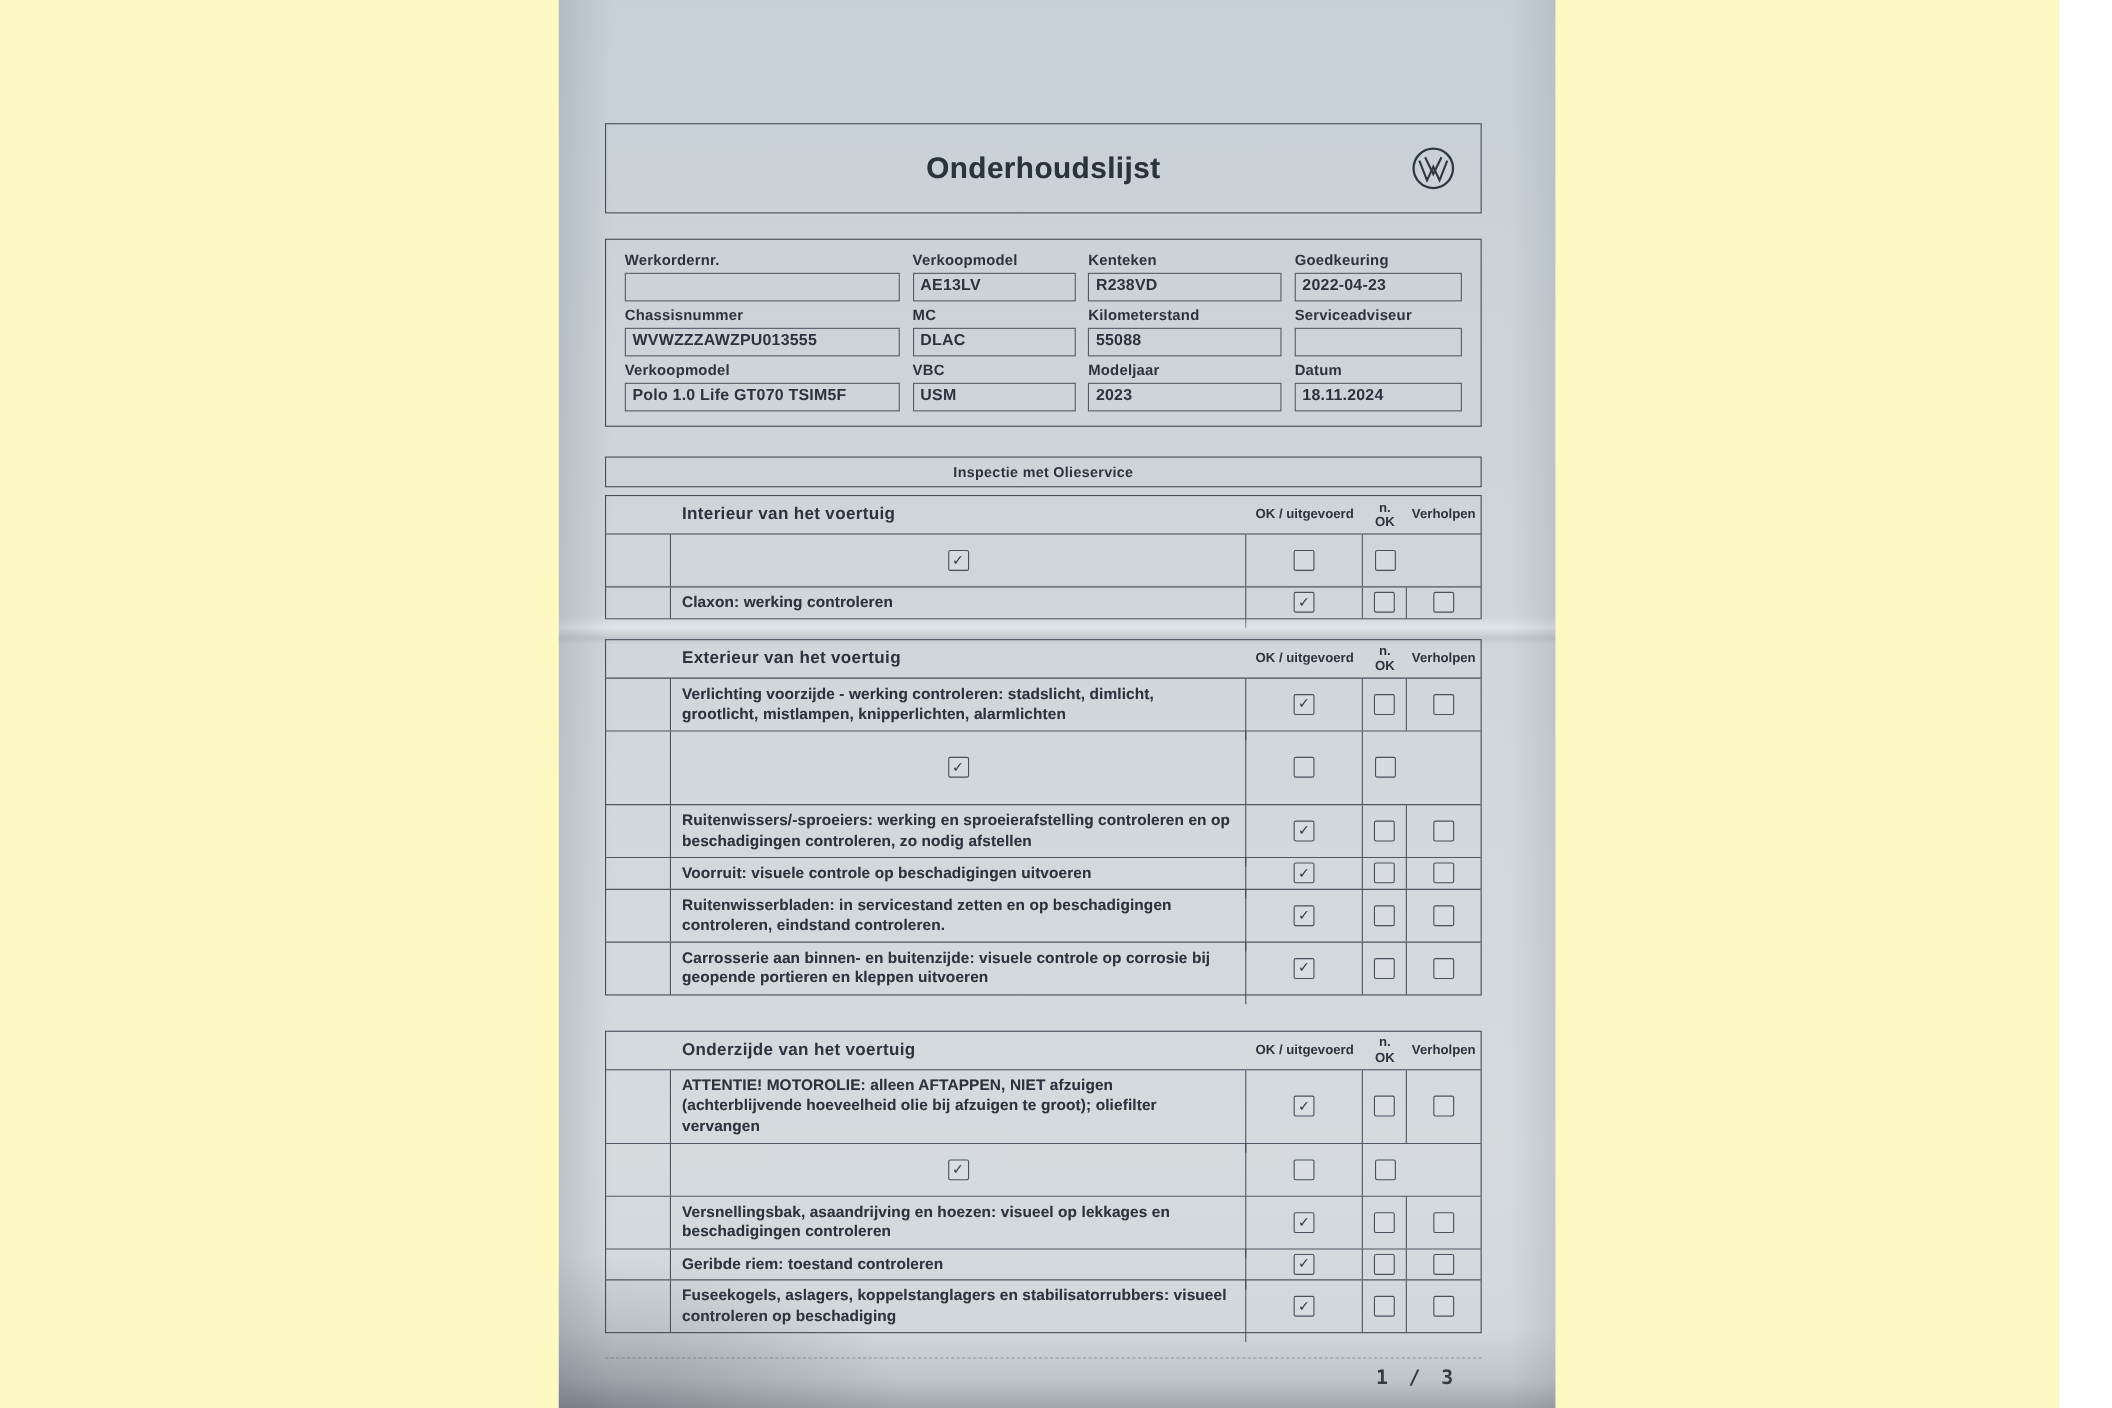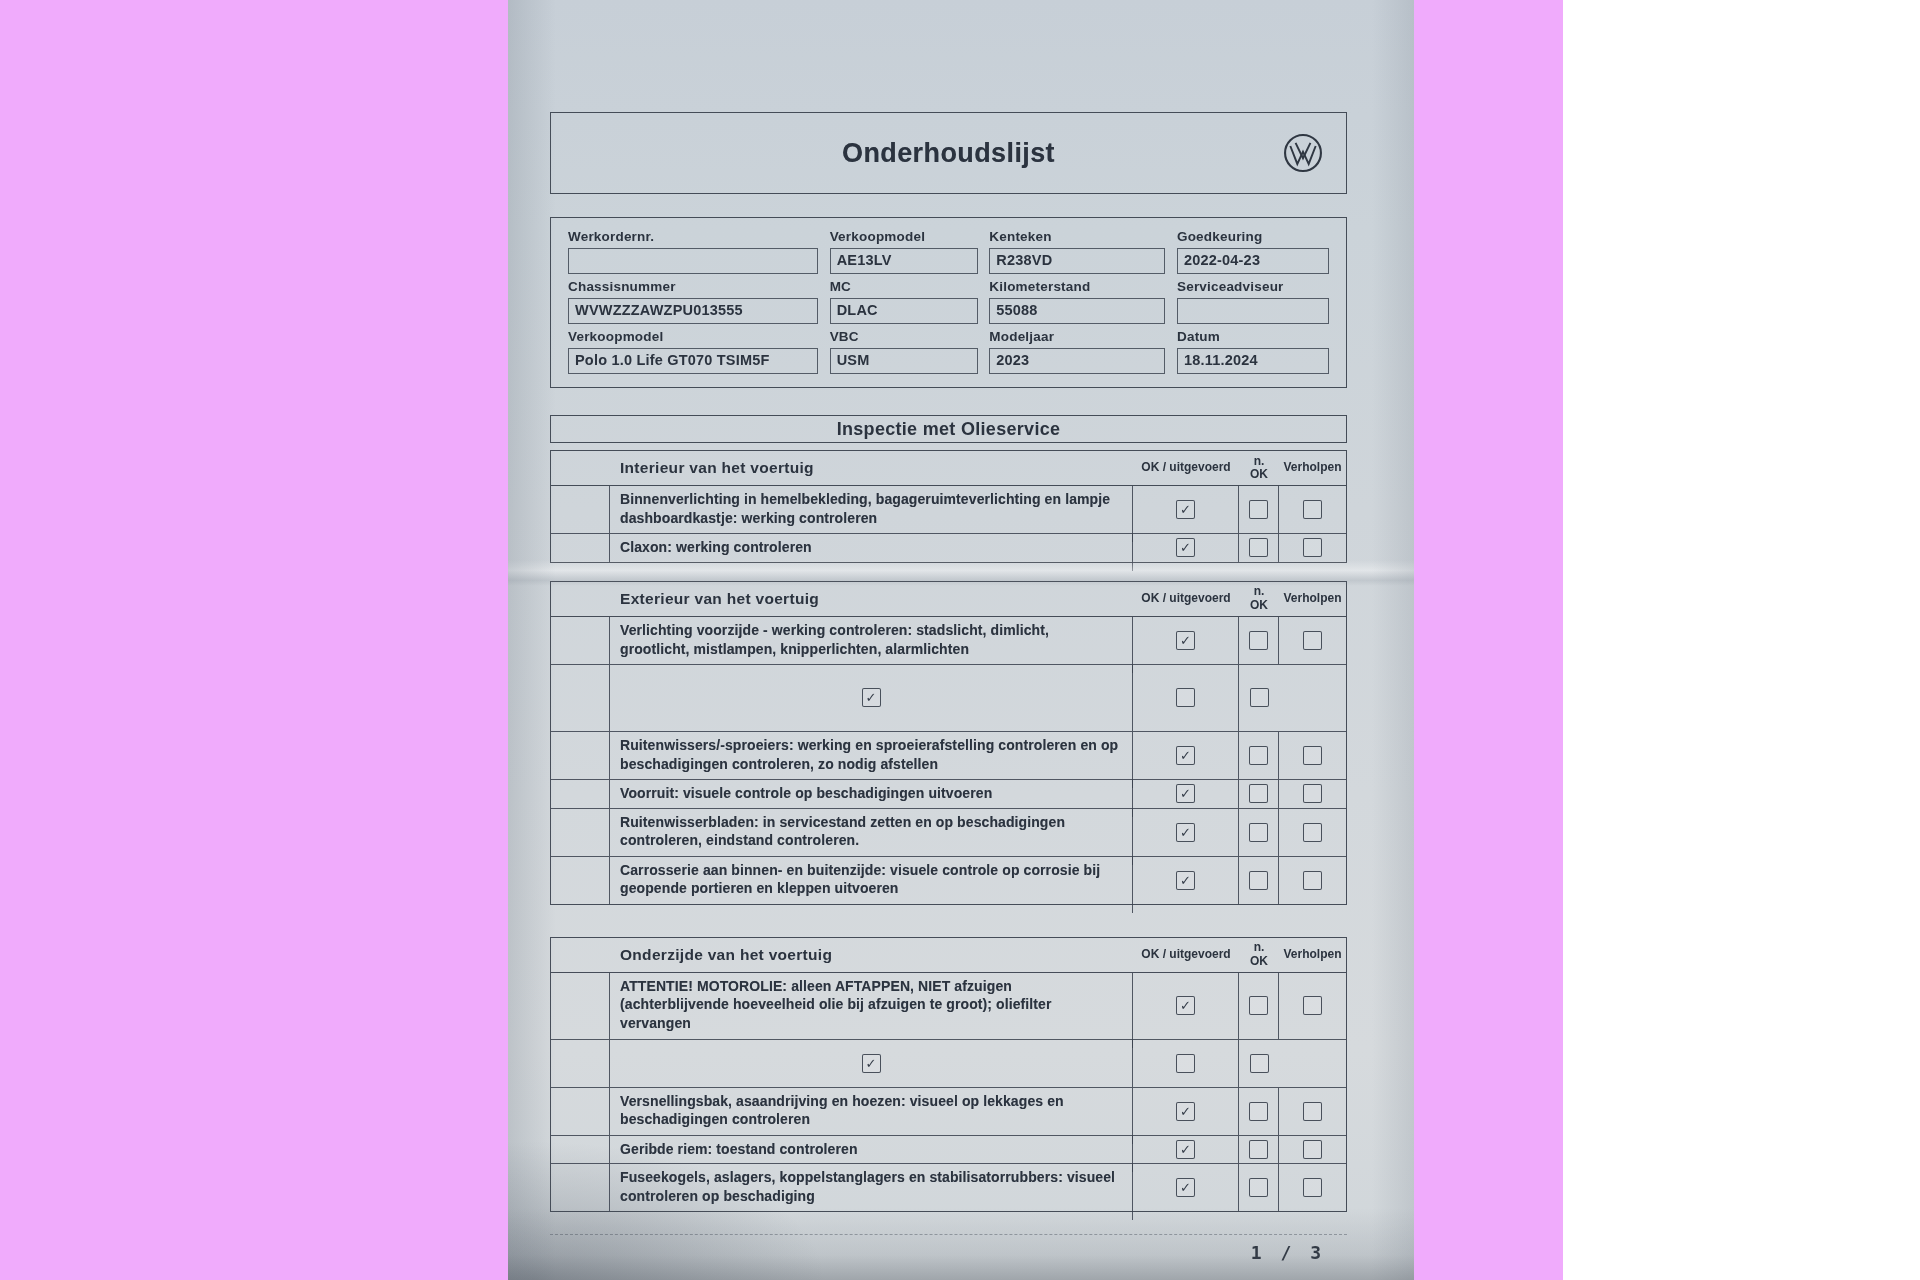--- a/index.html
+++ b/index.html
@@ -1,21 +1,21 @@
 <!DOCTYPE html>
 <html><head>
 <meta charset="utf-8">
 <style>
   html,body{margin:0;padding:0;}
   body{
     width:1920px;height:1280px;background:#ffffff;overflow:hidden;
     font-family:"Liberation Sans","DejaVu Sans",sans-serif;
     -webkit-font-smoothing:antialiased;
   }
-  .stage{position:relative;width:1522px;height:1280px;background:#f0abfc;padding-left:41px;}
+  .stage{position:relative;width:1872px;height:1280px;background:#fef9c3;}
   .paper{
     position:absolute;left:508px;top:0;width:906px;height:1280px;
     background:linear-gradient(180deg,#c7cfd7 0%,#cbd3d9 18%,#cfd5da 40%,#d3d8dc 62%,#d6dadd 82%,#d0d6da 100%);
   }
   .shade{position:absolute;pointer-events:none;}
   .shade-left{left:0;top:0;bottom:0;width:48px;background:linear-gradient(to right,rgba(125,135,146,.28),rgba(125,135,146,0));}
   .shade-right{right:0;top:0;bottom:0;width:42px;background:linear-gradient(to left,rgba(125,135,146,.22),rgba(125,135,146,0));}
   .shade-bottom{left:0;right:0;bottom:0;height:72px;background:linear-gradient(to bottom,rgba(95,101,110,0),rgba(95,101,110,.16) 65%,rgba(66,72,80,.34) 100%);}
   .shade-corner{left:0;bottom:0;width:320px;height:140px;background:radial-gradient(ellipse at 8% 100%,rgba(66,74,86,.35),rgba(66,74,86,0) 70%);}
   .crease{left:0;right:0;top:560px;height:26px;
@@ -31,21 +31,21 @@
 
   
   .form-box{margin-top:23px;padding:11px 17px 13px 17px;
     display:grid;grid-template-columns:250px 148px 176px 152px;justify-content:space-between;row-gap:5px;}
   .flabel{font-size:13.5px;font-weight:bold;margin-bottom:4px;letter-spacing:.2px;}
   .fvalue{height:24px;line-height:22px;border:1.2px solid rgba(62,70,82,.85);padding:0 6px;
     font-size:14.5px;font-weight:bold;letter-spacing:.2px;white-space:nowrap;overflow:hidden;}
 
   
   .bar{margin-top:27px;height:26px;display:flex;align-items:center;justify-content:center;
-    font-size:18px;font-weight:bold;letter-spacing:.3px;}
+    font-size:13px;font-weight:bold;letter-spacing:.3px;}
 
   
   .table{border:1.4px solid rgba(56,64,76,.92);background:transparent;}
   .t-interieur{margin-top:7px;}
   .t-exterieur{margin-top:18px;}
   .t-onderzijde{margin-top:32px;}
   .thead{display:grid;grid-template-columns:1fr 106px 40px 67px;align-items:center;height:34px;
     border-bottom:1.3px solid rgba(56,64,76,.92);}
   .th-title{padding-left:69px;font-size:15.5px;font-weight:bold;letter-spacing:.3px;}
   .th-col{font-size:12px;font-weight:bold;text-align:center;line-height:1.12;white-space:pre-line;}
@@ -143,21 +143,20 @@
       <div class="table t-interieur">
         <div class="thead">
           <div class="th-title">Interieur van het voertuig</div>
           <div class="th-col">OK / uitgevoerd</div>
           <div class="th-col">n.
 OK</div>
           <div class="th-col">Verholpen</div>
         </div>
         <div class="trow h2">
           <div class="c idx"></div>
-          <div class="c txt">Binnenverlichting in hemelbekleding, bagageruimteverlichting en lampje dashboardkastje: werking controleren</div>
           <div class="c chk mid">
               <span class="cb checked">✓</span>
             </div>
           <div class="c chk mid">
               <span class="cb"></span>
             </div>
           <div class="c chk">
               <span class="cb"></span>
             </div>
         </div>

